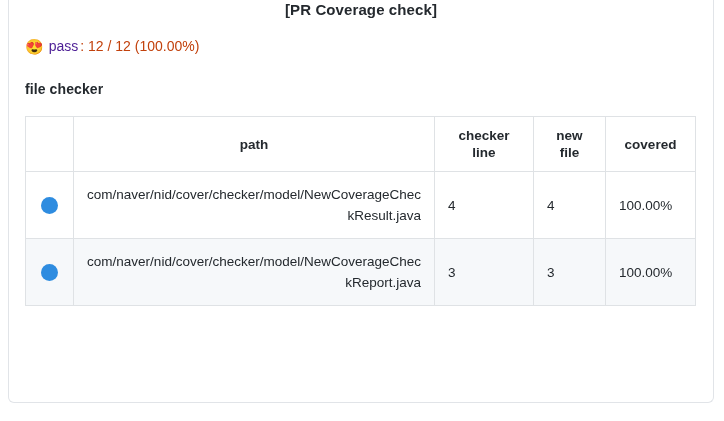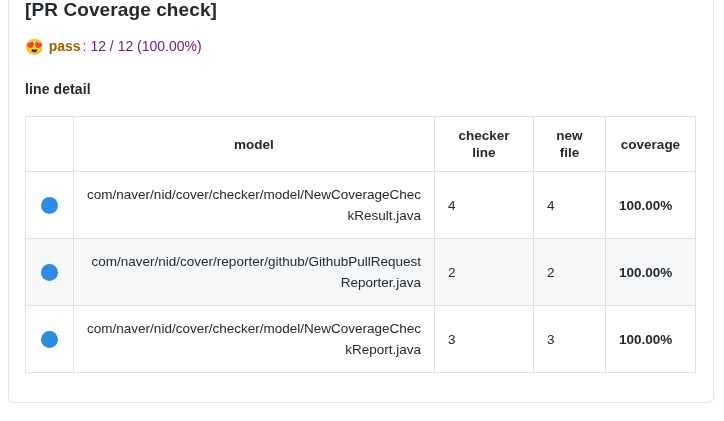--- a/index.html
+++ b/index.html
@@ -33,50 +33,51 @@
   .card-body {
     position: absolute;
     left: 16px;
     top: 40px;
     right: 16px;
   }
 
   .title {
     margin: 0;
     padding: 0;
-    font-size: 19px;
+    font-size: 15px;
     font-weight: bold;
     color: #24292e;
     line-height: 20px;
     letter-spacing: 0.1px;
+    text-align: center;
   }
 
   .status-line {
     margin: 0;
     padding: 0;
     font-size: 14px;
     color: #24292e;
     line-height: 20px;
     white-space: nowrap;
     display: flex;
     align-items: center;
   }
   .emoji {
     font-size: 15px;
     line-height: 1;
     margin-right: 5px;
     display: inline-block;
   }
   .status-label {
-    font-weight: bold;
-    color: #a16207;
+    font-weight: normal;
+    color: #4c1d95;
   }
   .status-rest {
     font-weight: normal;
-    color: #701a75;
+    color: #c2410c;
     margin-left: 2px;
   }
 
   .section-title {
     margin: 0;
     padding: 0;
     font-size: 14px;
     font-weight: bold;
     color: #24292e;
     line-height: 20px;
@@ -144,83 +145,73 @@
     word-break: break-all;
     color: #24292e;
   }
   .cell-num {
     text-align: left;
     color: #24292e;
   }
   .cell-cov {
     text-align: left;
     color: #24292e;
-    font-weight: bold;
   }
 </style>
 </head>
 <body>
 
 <div class="comment-card">
   <div class="card-body">
 
     <div class="title">[PR Coverage check]</div>
 
     <div class="spacer-a"></div>
 
     <div class="status-line">
       <span class="emoji">😍</span>
       <span class="status-label">pass</span>
       <span class="status-rest">: 12 / 12 (100.00%)</span>
     </div>
 
     <div class="spacer-b"></div>
 
-    <div class="section-title">line detail</div>
+    <div class="section-title">file checker</div>
 
     <div class="spacer-c"></div>
 
     <table class="detail">
       <colgroup>
         <col class="c-mark">
         <col class="c-path">
         <col class="c-covered">
         <col class="c-new">
         <col class="c-coverage">
       </colgroup>
       <thead>
         <tr>
           <th></th>
-          <th>model</th>
+          <th>path</th>
           <th>checker line</th>
           <th>new file</th>
-          <th>coverage</th>
+          <th>covered</th>
         </tr>
       </thead>
       <tbody>
 
         <tr>
           <td class="cell-mark">
             <span class="dot"></span>
           </td>
           <td class="cell-path">com/naver/nid/cover/checker/model/NewCoverageCheckResult.java</td>
           <td class="cell-num">4</td>
           <td class="cell-num">4</td>
           <td class="cell-cov">100.00%</td>
         </tr>
 
-        <tr>
-          <td class="cell-mark">
-            <span class="dot"></span>
-          </td>
-          <td class="cell-path">com/naver/nid/cover/reporter/github/GithubPullRequestReporter.java</td>
-          <td class="cell-num">2</td>
-          <td class="cell-num">2</td>
-          <td class="cell-cov">100.00%</td>
-        </tr>
 
 
         <tr>
           <td class="cell-mark">
             <span class="dot"></span>
           </td>
           <td class="cell-path">com/naver/nid/cover/checker/model/NewCoverageCheckReport.java</td>
           <td class="cell-num">3</td>
           <td class="cell-num">3</td>
           <td class="cell-cov">100.00%</td>

